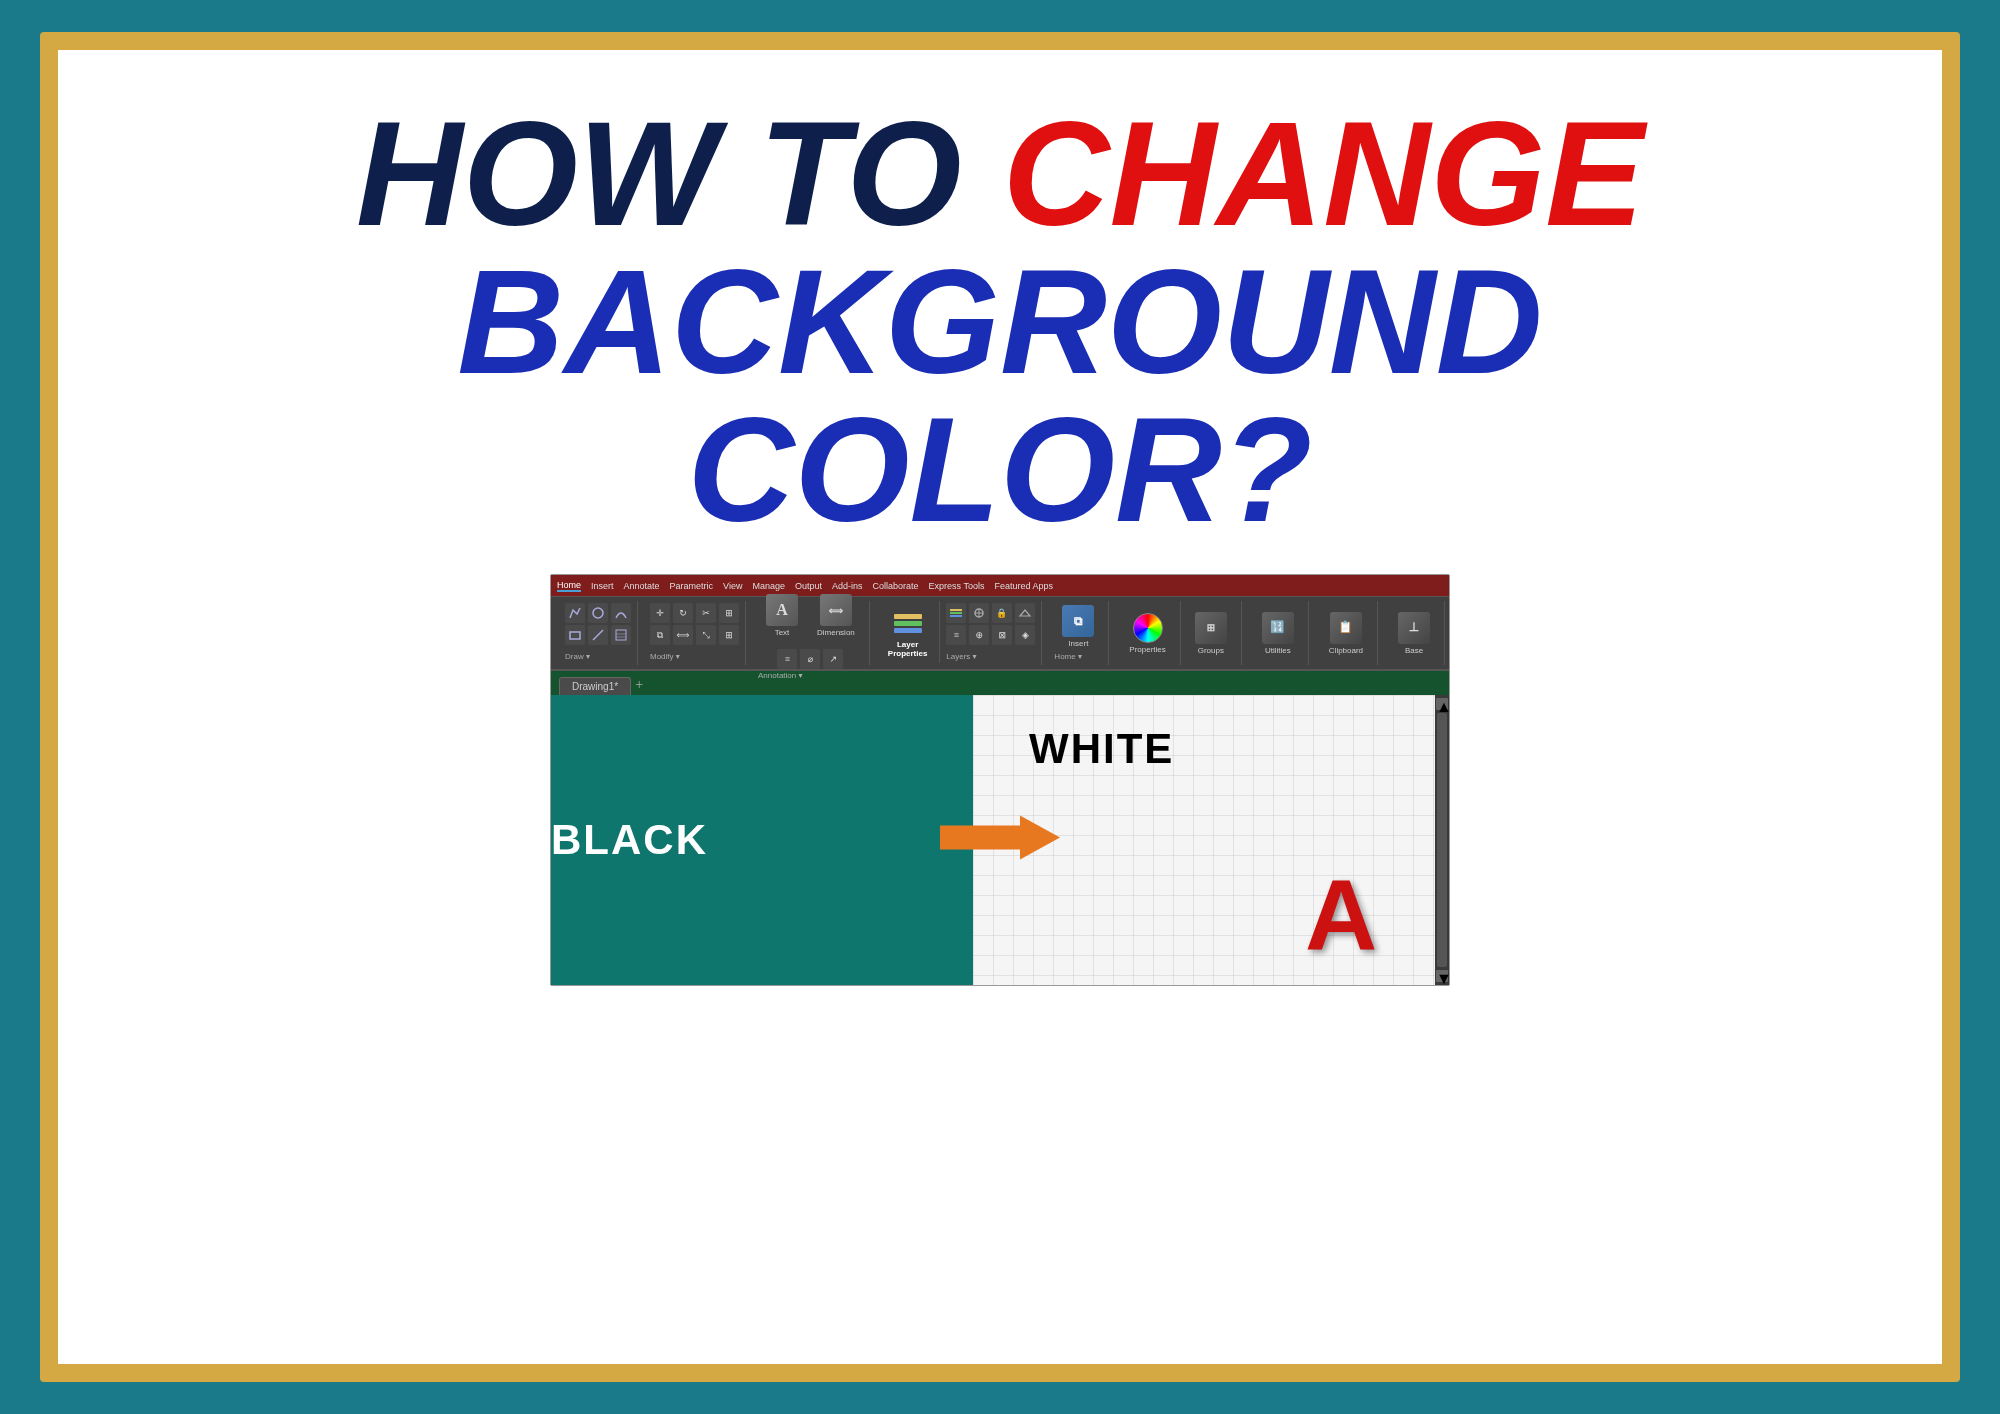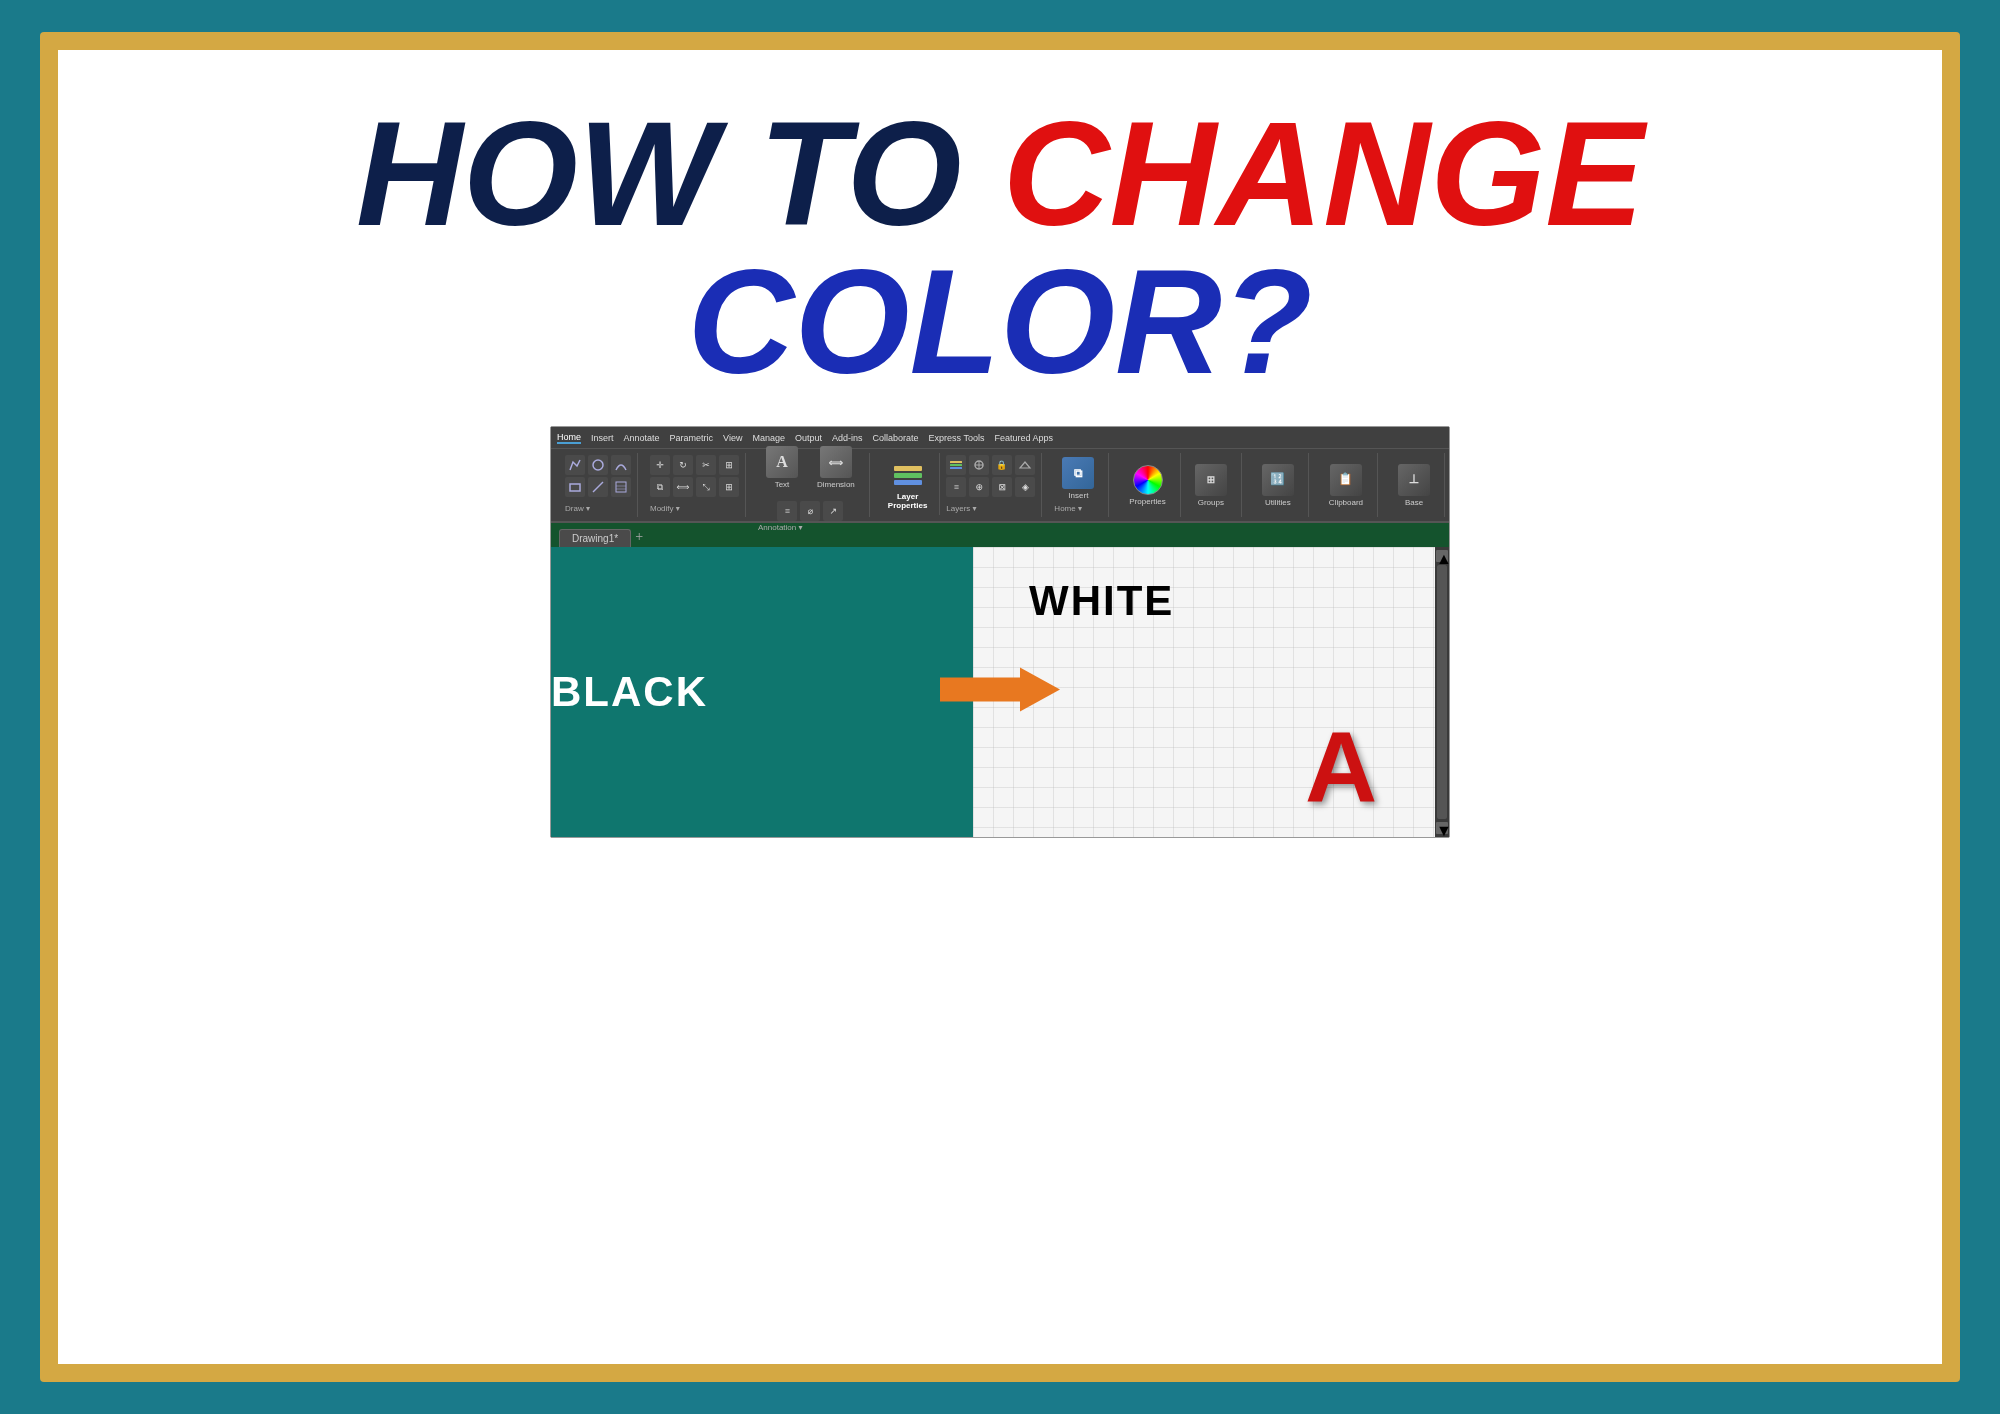--- a/index.html
+++ b/index.html
@@ -75,21 +75,21 @@
     
     .screenshot-container {
       width: 900px;
       border: 1px solid #999;
       background: #2d2d2d;
       border-radius: 2px;
       overflow: hidden;
     }
 
     .toolbar-tabs {
-      background: #404040;
+      background: #7f1d1d;
       height: 22px;
       display: flex;
       align-items: center;
       padding: 0 6px;
       gap: 10px;
       font-size: 9px;
       color: #ccc;
       font-family: Arial, sans-serif;
       border-bottom: 1px solid #555;
     }
@@ -382,20 +382,21 @@
   </style>
 </head>
 <body>
 
 <div class="outer-border">
   <div class="inner-card">
 
     <div class="title-line1">
       <span class="how-to">HOW TO </span><span class="change">CHANGE</span>
     </div>
+    <div class="title-line2">BACKGROUND</div>
     <div class="title-line3">COLOR?</div>
 
     <div class="screenshot-container">
 
       <div class="toolbar-tabs">
         <span class="tab-item active">Home</span>
         <span class="tab-item">Insert</span>
         <span class="tab-item">Annotate</span>
         <span class="tab-item">Parametric</span>
         <span class="tab-item">View</span>

